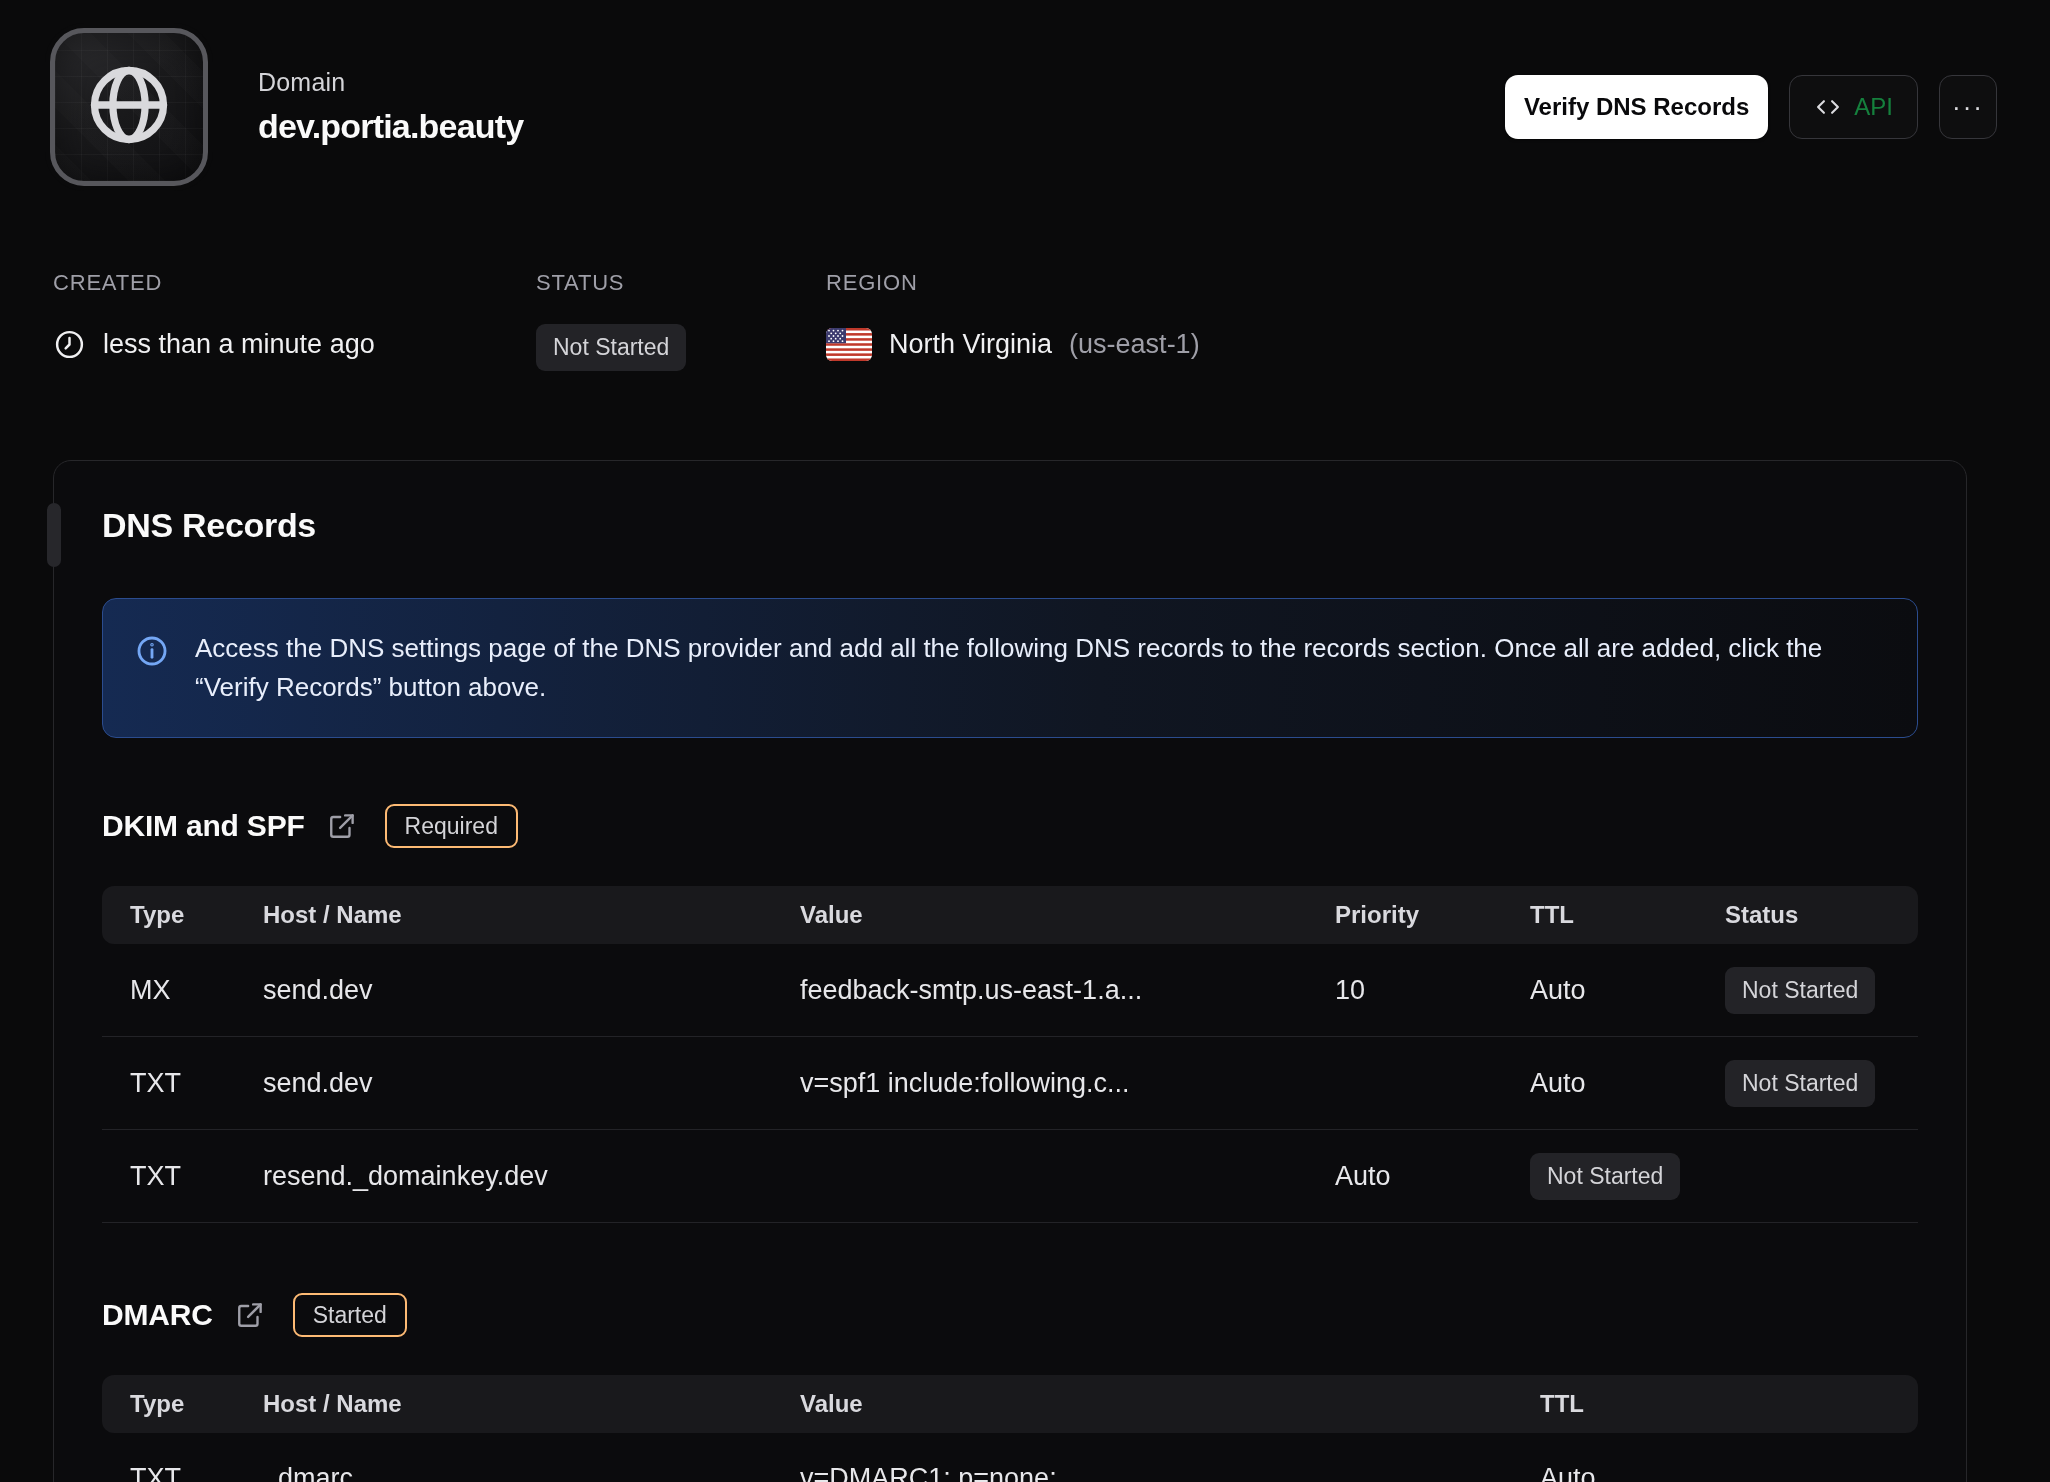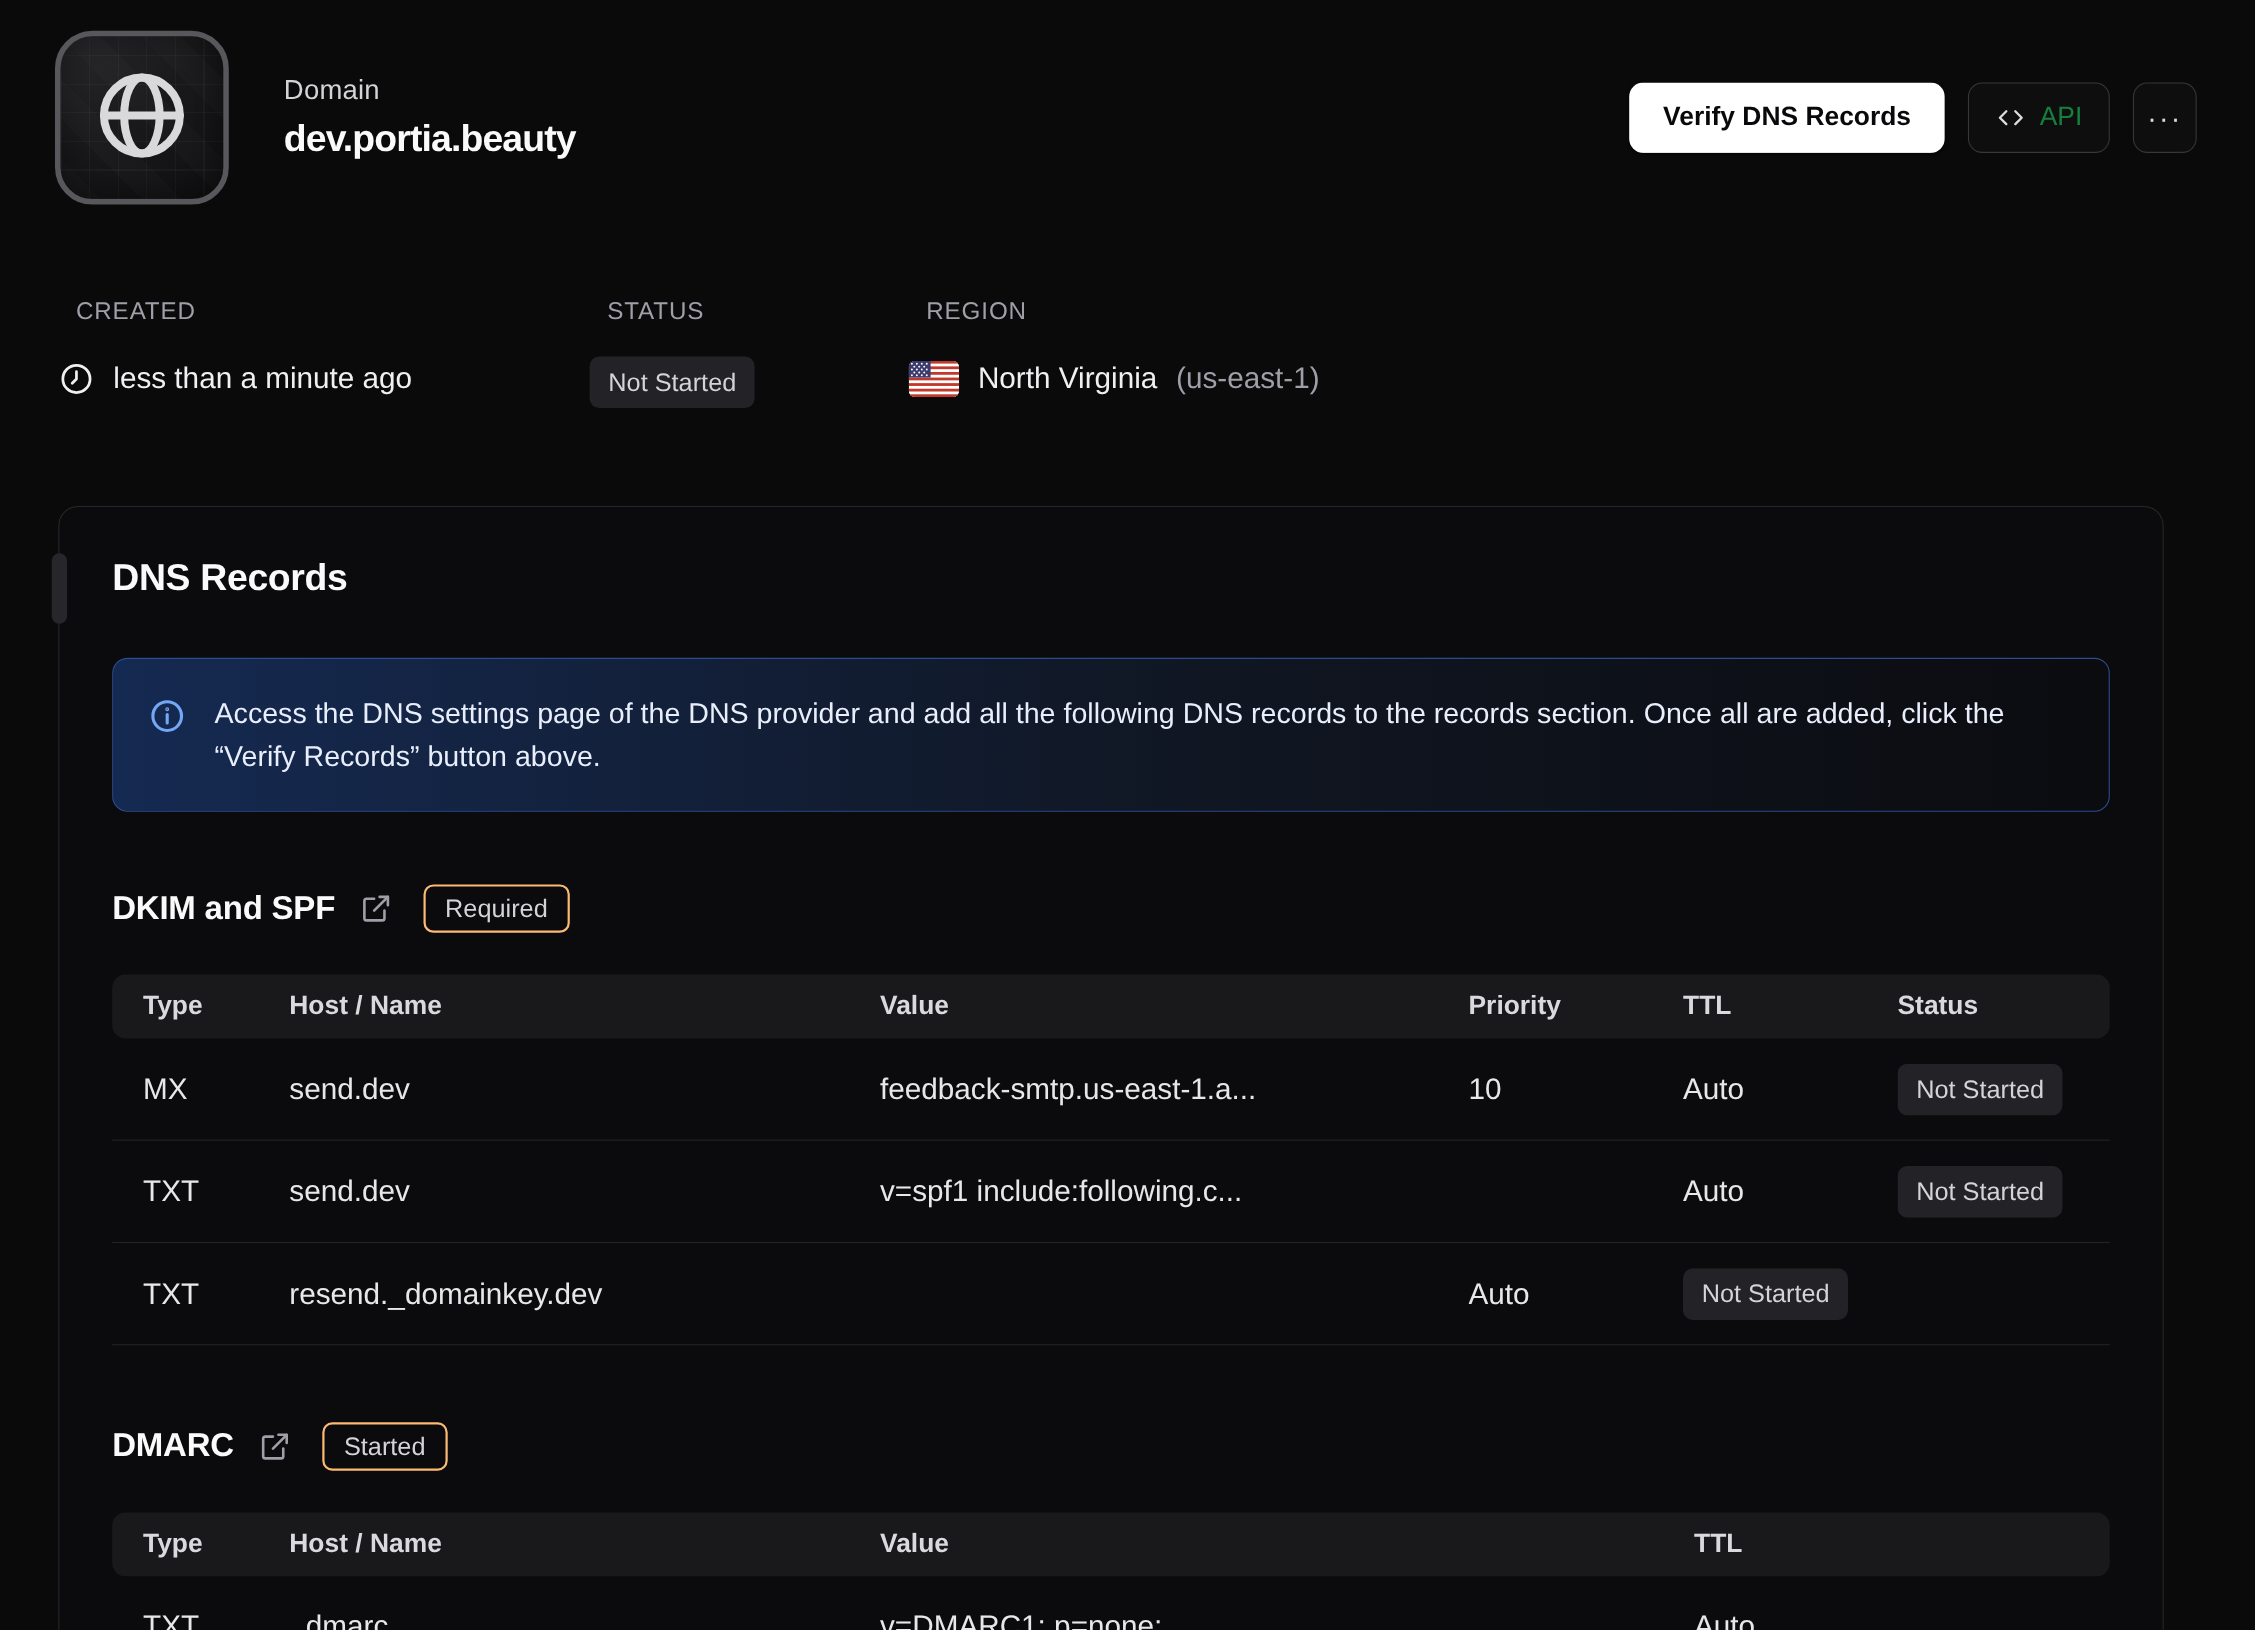--- a/index.html
+++ b/index.html
@@ -30,35 +30,35 @@
   .eyebrow { font-size: 25px; font-weight: 500; color: #d4d4d8; letter-spacing: 0.2px; }
   .page-title { margin-top: 10px; font-size: 34px; font-weight: 700; letter-spacing: -0.8px; color: #fafafa; }
   .header-actions { display: flex; align-items: center; gap: 21px; }
   .btn {
     display: inline-flex; align-items: center; justify-content: center; gap: 12px;
     height: 64px; border-radius: 13px; font-size: 24px; font-weight: 600;
     cursor: pointer; border: 1px solid transparent; white-space: nowrap;
   }
   .btn-primary {
     background: var(--primary-button-bg, #ffffff); color: var(--primary-button-text, #09090b);
-    padding: 0 30px; box-shadow: 0 1px 3px rgba(0,0,0,0.5);
+    padding: 0 18px; box-shadow: 0 1px 3px rgba(0,0,0,0.5);
   }
   .btn-ghost {
     background: rgba(255,255,255,0.02); color: #15803d;
     border-color: #36363b; padding: 16px 24px; font-weight: 500;
   }
   .btn-icon { width: 58px; padding: 0; font-size: 26px; letter-spacing: 2px; color: #dcdce0; }
   .code-glyph { display: inline-flex; align-items: center; }
 
   
   .meta-row { position: absolute; left: 53px; top: 270px; right: 53px; display: flex; }
   .meta-col-created { width: 483px; }
   .meta-col-status { width: 290px; }
   .meta-col-region { flex: 1; }
-  .meta-label { font-size: 22px; font-weight: 500; color: #9f9fa8; letter-spacing: 0.8px; margin-left: 16px; }
+  .meta-label { font-size: 22px; font-weight: 500; color: #9f9fa8; letter-spacing: 0.8px; }
   .meta-value { margin-top: 32px; display: flex; align-items: center; gap: 17px; font-size: 27px; color: #f0f0f2; }
   .status-badge, .cell-badge {
     display: inline-block; background: var(--badge-bg, #232327); color: var(--badge-text, #d4d4d8);
     border-radius: 9px; padding: 10px 17px; font-size: 23px; font-weight: 400;
   }
   .meta-value .status-badge { margin-top: -4px; }
   .flag { width: 46px; height: 33px; border-radius: 6px; overflow: hidden; flex: 0 0 auto; }
   .region-code { color: #9f9fa8; }
 
   

